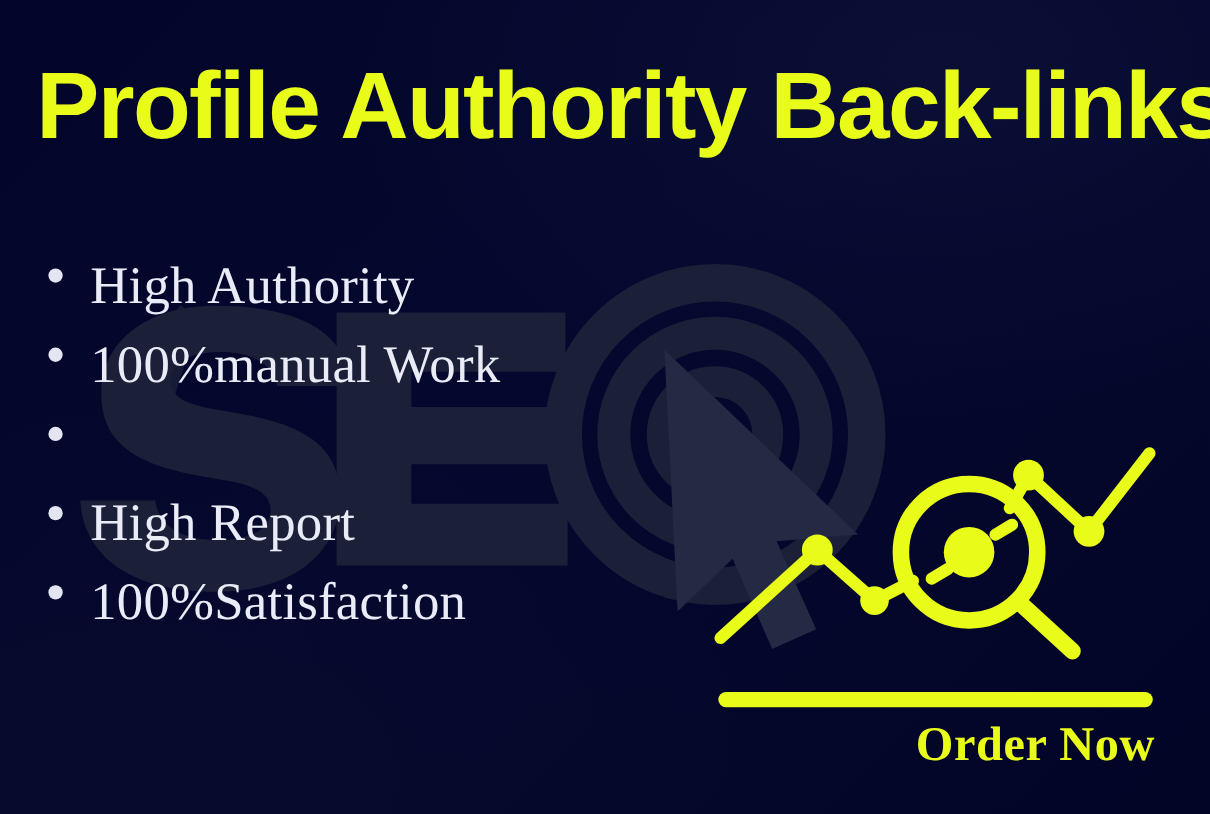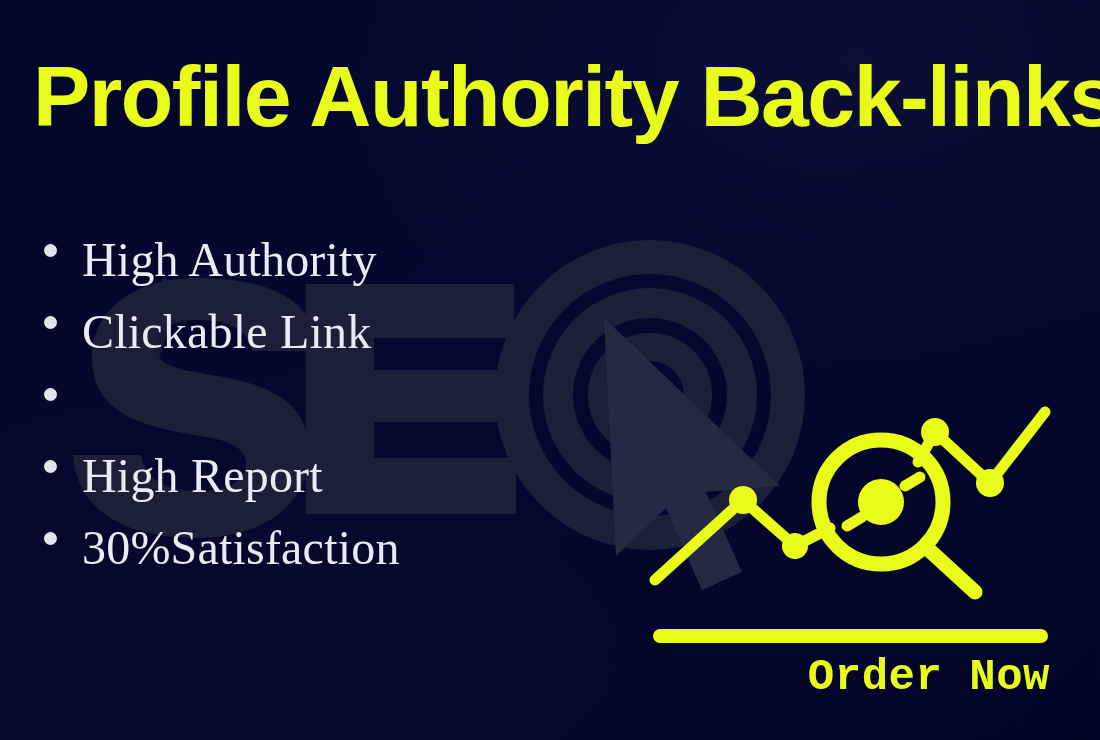--- a/index.html
+++ b/index.html
@@ -93,21 +93,21 @@
     width: 460px;
     height: 290px;
   }
   
   .order-now {
     position: absolute;
     left: 630px;
     top: 652px;
     width: 420px;
     text-align: right;
-    font-family: Liberation Mono, monospace;
+    font-family: Liberation Serif, serif;
     font-weight: 700;
     font-size: 44px;
     line-height: 50px;
     letter-spacing: 0.5px;
     color: #e9fb19;
     white-space: nowrap;
   }
 </style>
 </head>
 <body>
@@ -155,32 +155,32 @@
 
   <div class="title">Profile Authority Back-links</div>
 
   <ul class="features">
     <li class="feature">
       <span class="feature-dot"></span>
       <span class="feature-label">High Authority</span>
     </li>
     <li class="feature">
       <span class="feature-dot"></span>
-      <span class="feature-label">Clickable Link</span>
+      <span class="feature-label">100%manual Work</span>
     </li>
     <li class="feature">
       <span class="feature-dot"></span>
     </li>
     <li class="feature">
       <span class="feature-dot"></span>
       <span class="feature-label">High Report</span>
     </li>
     <li class="feature">
       <span class="feature-dot"></span>
-      <span class="feature-label">30%Satisfaction</span>
+      <span class="feature-label">100%Satisfaction</span>
     </li>
   </ul>
 
   <svg class="illustration" viewBox="0 0 460 290" xmlns="http://www.w3.org/2000/svg">
     <g stroke="#e9fb19" fill="none" stroke-width="11" stroke-linecap="round" stroke-linejoin="round">
 
       <path d="M25 200 L113 120"></path>
       <path d="M113 120 L165 166"></path>
 
       <path d="M165 166 L200 148"></path>

